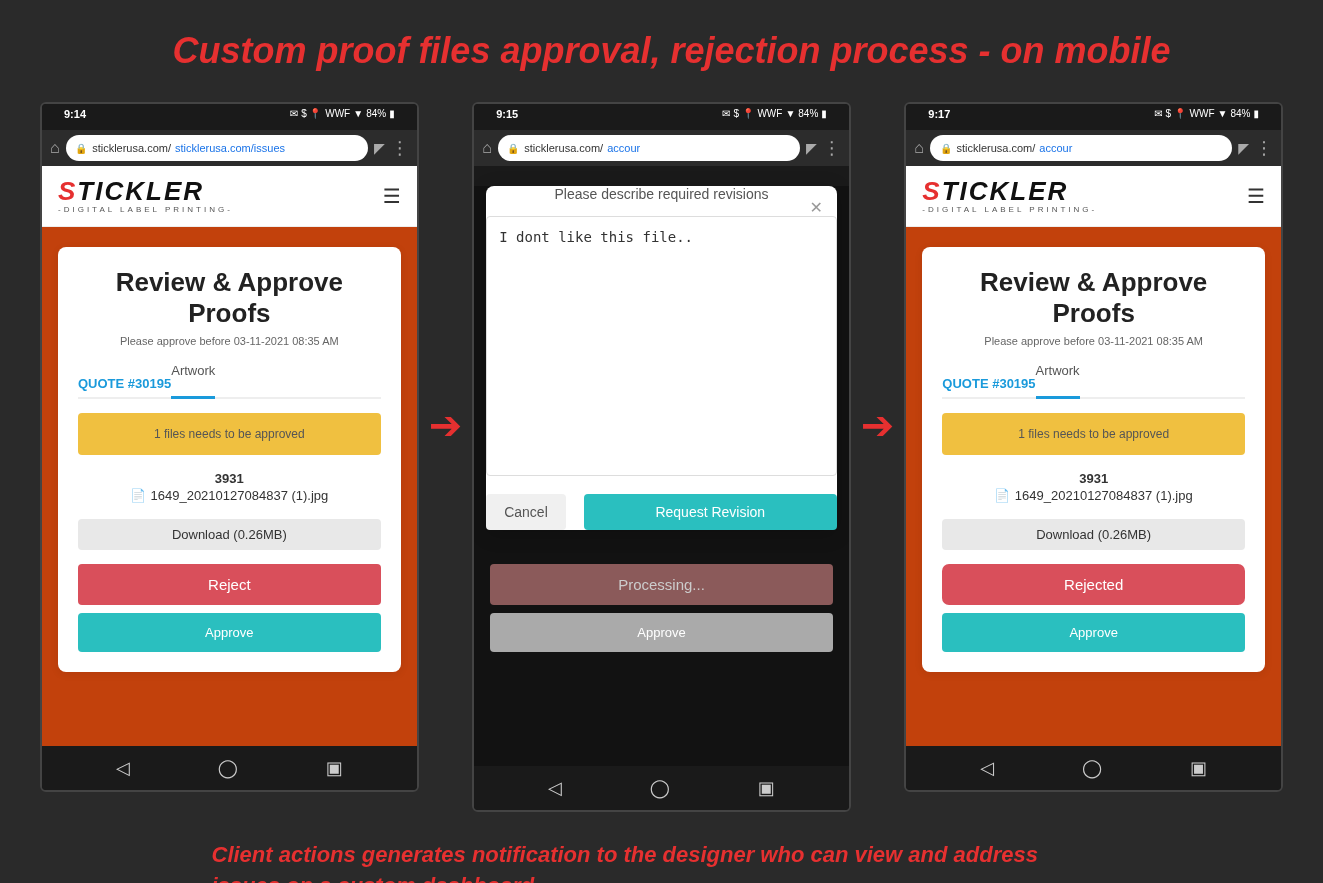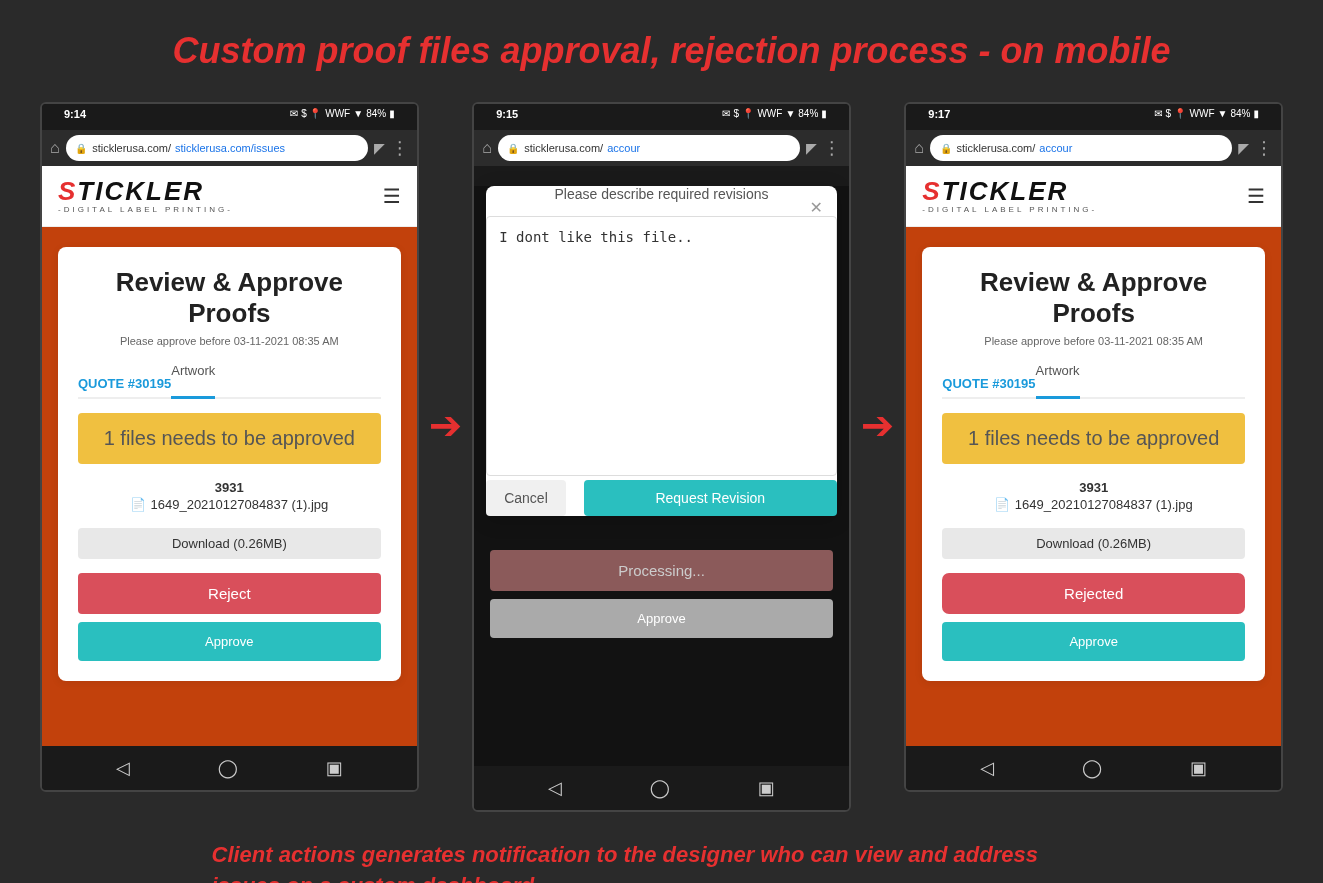--- a/index.html
+++ b/index.html
@@ -169,21 +169,21 @@
       border-bottom: 3px solid #1a9adb;
       margin-bottom: -2px;
     }
 
     .files-banner {
       background: #f0c040;
       color: #555;
       text-align: center;
       padding: 14px 10px;
       border-radius: 4px;
-      font-size: 20px;
+      font-size: 12px;
       margin-bottom: 16px;
     }
 
     .file-item {
       text-align: center;
       margin-bottom: 10px;
     }
 
     .file-name {
       font-size: 13px;
@@ -308,20 +308,21 @@
       font-size: 14px;
       color: #333;
       resize: none;
       height: 260px;
       outline: none;
     }
 
     .dialog-actions {
       display: flex;
       gap: 18px;
+      margin-top: 14px;
       border-radius: 14px;
     }
 
     .dialog-cancel-btn {
       flex: 0 0 auto;
       background: #f0f0f0;
       color: #555;
       border: none;
       padding: 10px 18px;
       border-radius: 4px;

